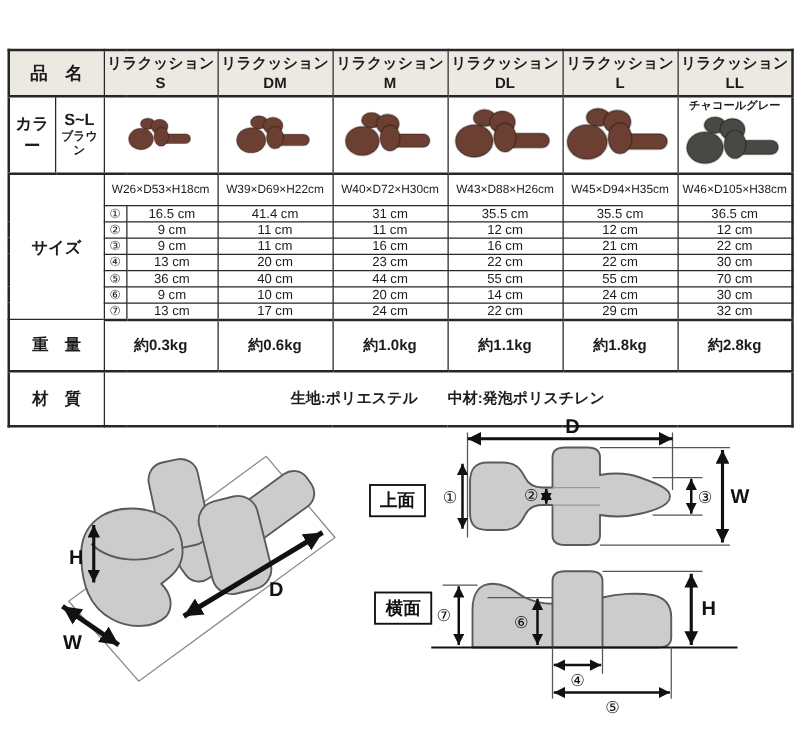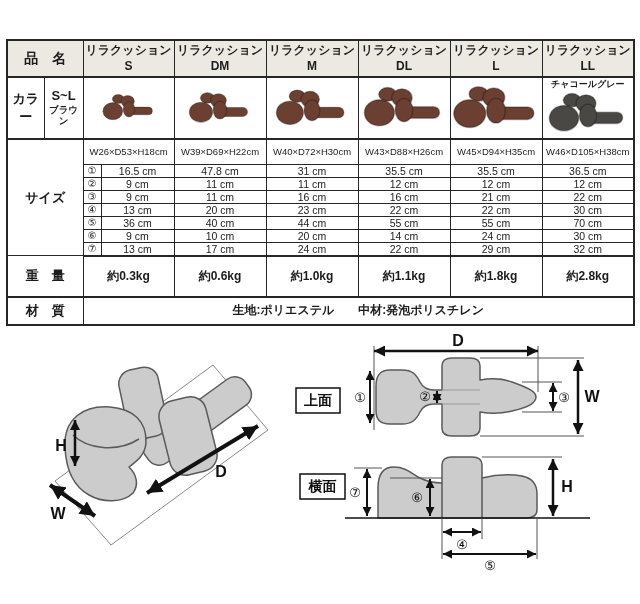--- a/index.html
+++ b/index.html
@@ -8,21 +8,21 @@
 
   
   .spec-table-wrap{position:absolute;left:6px;top:39px;}
   table.spec{border-collapse:collapse;table-layout:fixed;width:628px;border:2px solid #262626;}
   table.spec td{border:1px solid #262626;text-align:center;vertical-align:middle;padding:0;overflow:hidden;}
   tr.r-hdr{height:37px;}
   tr.r-color{height:62px;}
   tr.r-dims{height:25px;}
   tr.r-size{height:12px;}
   tr.r-wt{height:41px;}
-  tr.r-mat{height:28px;margin-left:40px;}
+  tr.r-mat{height:44px;margin-left:40px;}
   tr.thickb td{border-bottom-width:2px;}
   .beige{background:#ece9e2;}
   .corner{font-weight:bold;font-size:14px;}
   .hdr-cell{font-weight:bold;font-size:12px;line-height:1.3;}
   .lbl{font-weight:bold;font-size:13px;}
   .scope-l1{font-weight:bold;font-size:13px;line-height:1.1;}
   .scope-l2{font-weight:bold;font-size:9.5px;line-height:1.2;}
   .dims{font-size:9.5px;}
   .numc{font-size:10px;}
   .val{font-size:10.5px;}
@@ -175,21 +175,21 @@
         <td class="dims">W39×D69×H22cm</td>
         <td class="dims">W40×D72×H30cm</td>
         <td class="dims">W43×D88×H26cm</td>
         <td class="dims">W45×D94×H35cm</td>
         <td class="dims">W46×D105×H38cm</td>
       </tr>
 
       <tr class="r-size">
         <td class="numc">①</td>
         <td class="val">16.5 cm</td>
-        <td class="val">47.8 cm</td>
+        <td class="val">41.4 cm</td>
         <td class="val">31 cm</td>
         <td class="val">35.5 cm</td>
         <td class="val">35.5 cm</td>
         <td class="val">36.5 cm</td>
       </tr>
       <tr class="r-size">
         <td class="numc">②</td>
         <td class="val">9 cm</td>
         <td class="val">11 cm</td>
         <td class="val">11 cm</td>

